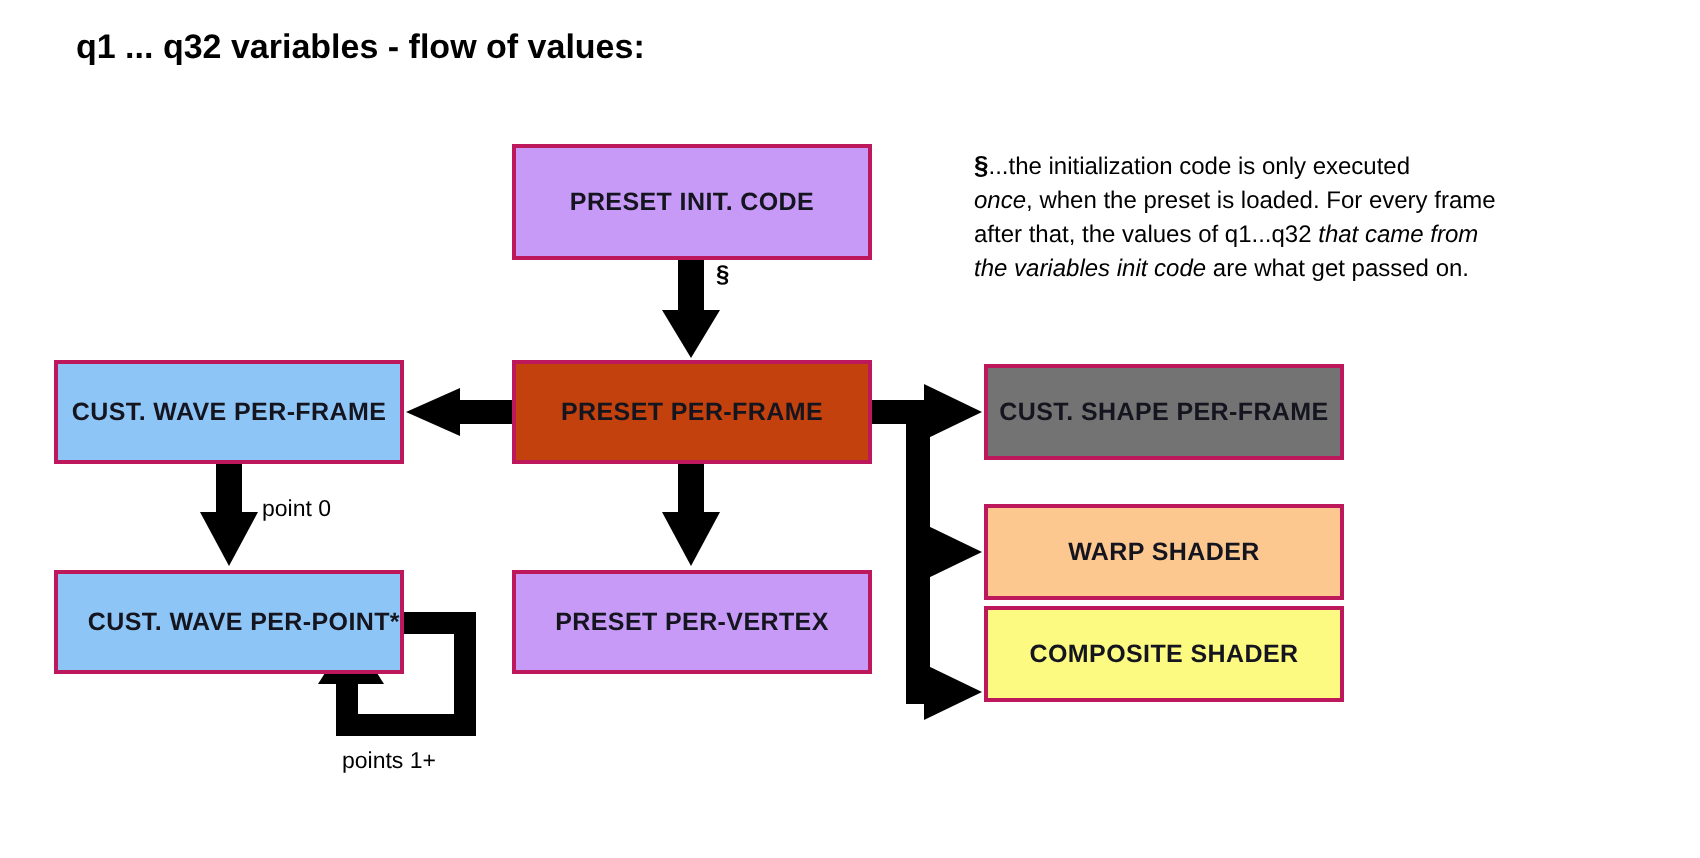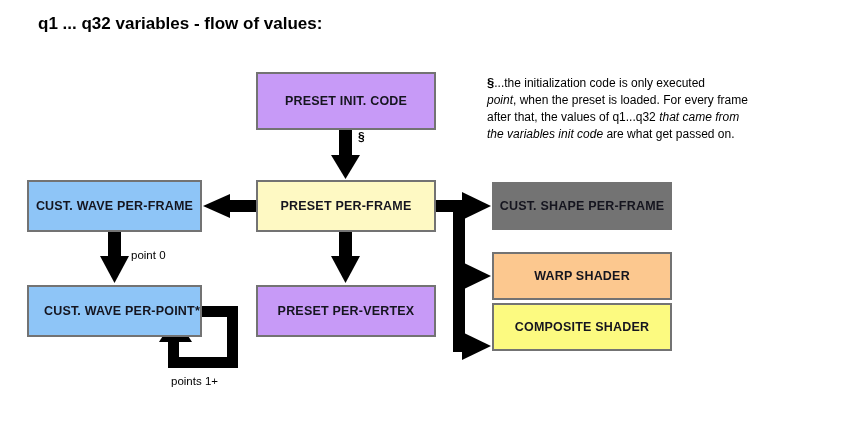--- a/index.html
+++ b/index.html
@@ -17,21 +17,21 @@
     left:38px; top:14px;
     font-size:17px;
     font-weight:bold;
     color:#000;
     letter-spacing:0px;
     white-space:nowrap;
   }
 
   .node{
     position:absolute;
-    border:2px solid #737373;
+    border:2px solid #be185d;
     box-sizing:border-box;
     display:flex;
     align-items:center;
     justify-content:center;
     font-size:12.5px;
     font-weight:bold;
     color:#15151f;
     letter-spacing:0.2px;
     text-align:center;
     white-space:nowrap;
@@ -113,21 +113,21 @@
       <polygon points="462,262 462,290 491,276" fill="#000"></polygon>
 
       <rect x="453" y="340" width="22" height="12" fill="#000"></rect>
       <polygon points="462,332 462,360 491,346" fill="#000"></polygon>
     </g>
   </svg>
 
   <div class="node" id="n0" style="left: 256px; top: 72px; width: 180px; height: 58px; background: rgb(199, 154, 247);">
     <span>PRESET INIT. CODE</span>
   </div>
-  <div class="node" id="n1" style="left: 256px; top: 180px; width: 180px; height: 52px; background: #fef9c3;">
+  <div class="node" id="n1" style="left: 256px; top: 180px; width: 180px; height: 52px; background: #c2410c;">
     <span>PRESET PER-FRAME</span>
   </div>
   <div class="node" id="n2" style="left: 256px; top: 285px; width: 180px; height: 52px; background: rgb(199, 154, 247);">
     <span>PRESET PER-VERTEX</span>
   </div>
   <div class="node" id="n3" style="left: 27px; top: 180px; width: 175px; height: 52px; background: rgb(142, 197, 247);">
     <span>CUST. WAVE PER-FRAME</span>
   </div>
   <div class="node" id="n4" style="left: 27px; top: 285px; width: 175px; height: 52px; background: rgb(142, 197, 247); justify-content: flex-end;">
     <span>CUST. WAVE PER-POINT*</span>
@@ -141,18 +141,18 @@
   <div class="node" id="n7" style="left: 492px; top: 303px; width: 180px; height: 48px; background: rgb(252, 250, 128);">
     <span>COMPOSITE SHADER</span>
   </div>
 
   <div class="sect-mark" style="left:358px;top:130px;">§</div>
   <div class="edge-label" style="left:131px;top:249px;">point 0</div>
   <div class="edge-label" style="left:171px;top:375px;">points 1+</div>
 
   <div class="note">
     <span class="sect">§</span><span>...the initialization code is only executed</span><br>
-    <i>point</i><span>, when the preset is loaded.  For every frame</span><br>
+    <i>once</i><span>, when the preset is loaded.  For every frame</span><br>
     <span>after that, the values of q1...q32 </span><i>that came from</i><br>
     <i>the variables init code</i><span> are what get passed on.</span>
   </div>
 
 </div>
 
 </body></html>

